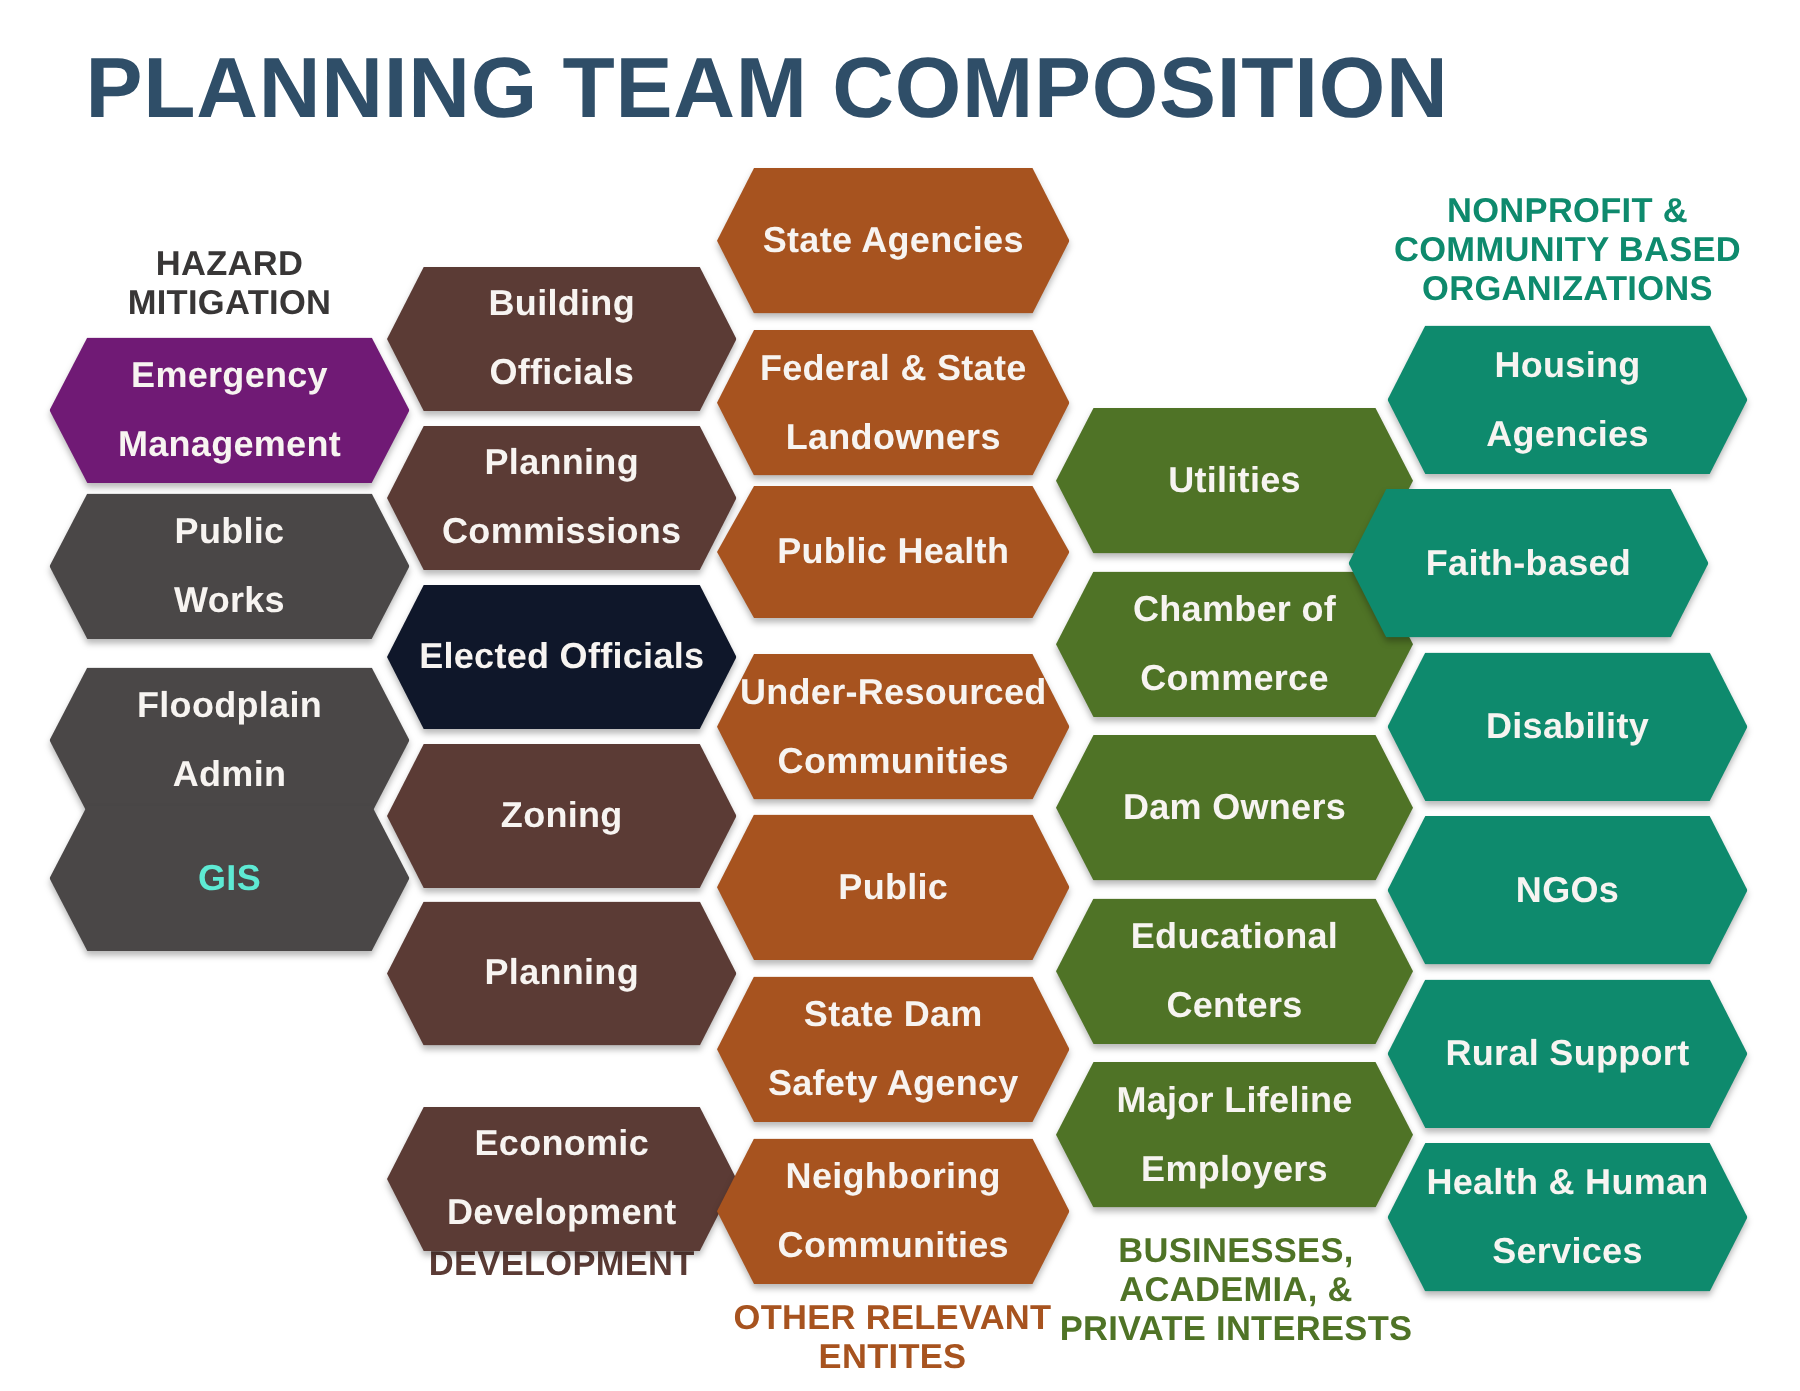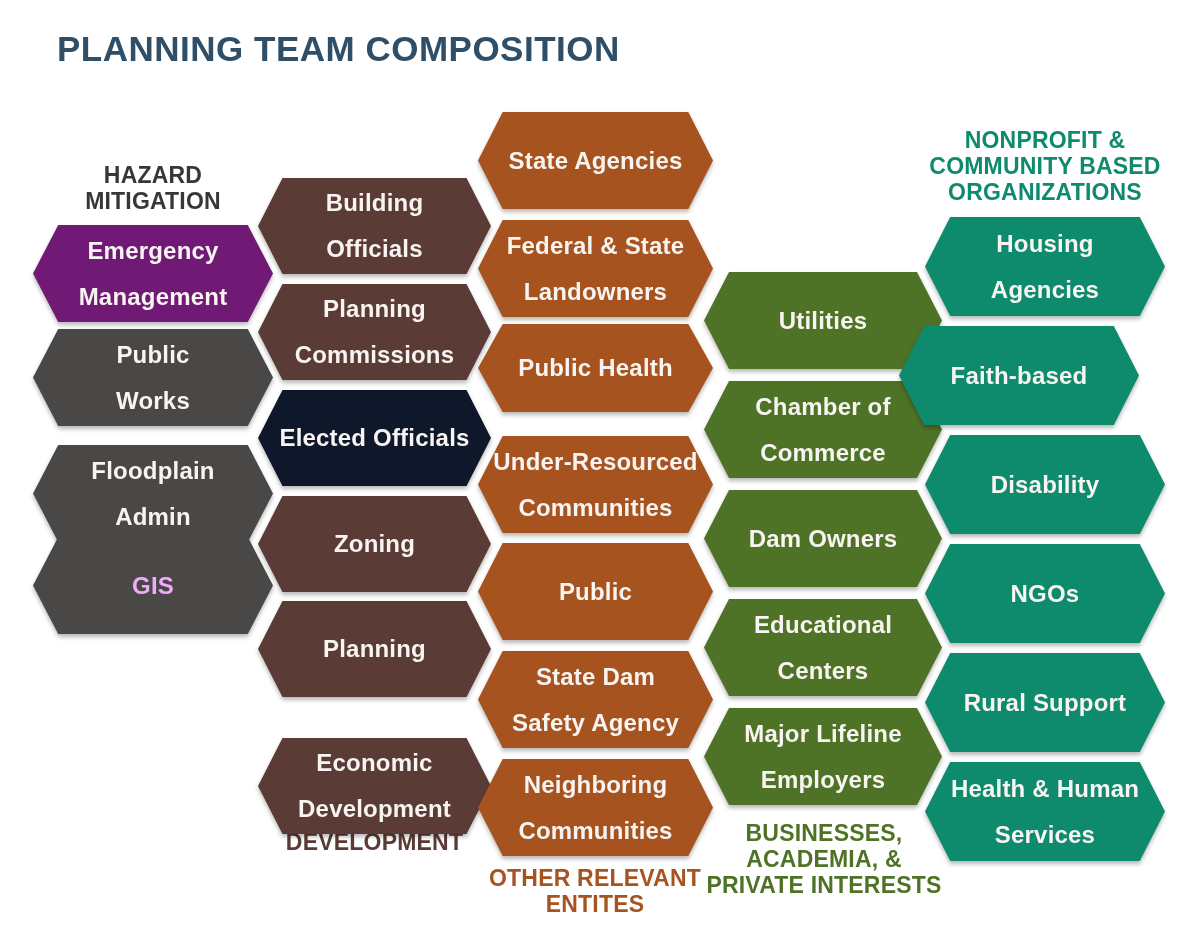--- a/index.html
+++ b/index.html
@@ -11,21 +11,21 @@
     position: relative;
     width: 1200px;
     height: 927px;
     overflow: hidden;
     font-family: "Liberation Sans", "DejaVu Sans", sans-serif;
   }
   #title {
     position: absolute;
     left: 57px;
     top: 31px;
-    font-size: 35px;
+    font-size: 57px;
     line-height: 1;
     font-weight: 800;
     letter-spacing: 0.5px;
     white-space: nowrap;
   }
   .hex-wrap {
     position: absolute;
     filter: drop-shadow(0 3px 2px rgba(0,0,0,0.28));
   }
   .hex {
@@ -79,21 +79,21 @@
           <div class="hex-line">Works</div>
         </div>
       </div>
       <div class="hex-wrap" style="left: 33px; top: 433px; width: 240px; height: 97px; margin-top: 12px;">
         <div class="hex" style="background: rgb(74, 71, 71); color: rgb(247, 244, 241);">
           <div class="hex-line">Floodplain</div>
           <div class="hex-line">Admin</div>
         </div>
       </div>
       <div class="hex-wrap" style="left: 33px; top: 537px; width: 240px; height: 97px;">
-        <div class="hex" style="background: rgb(74, 71, 71); color: #f0abfc;">
+        <div class="hex" style="background: rgb(74, 71, 71); color: #5eead4;">
           <div class="hex-line">GIS</div>
         </div>
       </div>
       <div class="group-label" style="left: 258px; top: 804px; width: 233px; color: rgb(91, 59, 53);">
         <div>REGULATING</div>
         <div>DEVELOPMENT</div>
       </div>
       <div class="hex-wrap" style="left: 258px; top: 178px; width: 233px; height: 96px;">
         <div class="hex" style="background: rgb(91, 59, 53); color: rgb(247, 244, 241);">
           <div class="hex-line">Building</div>

